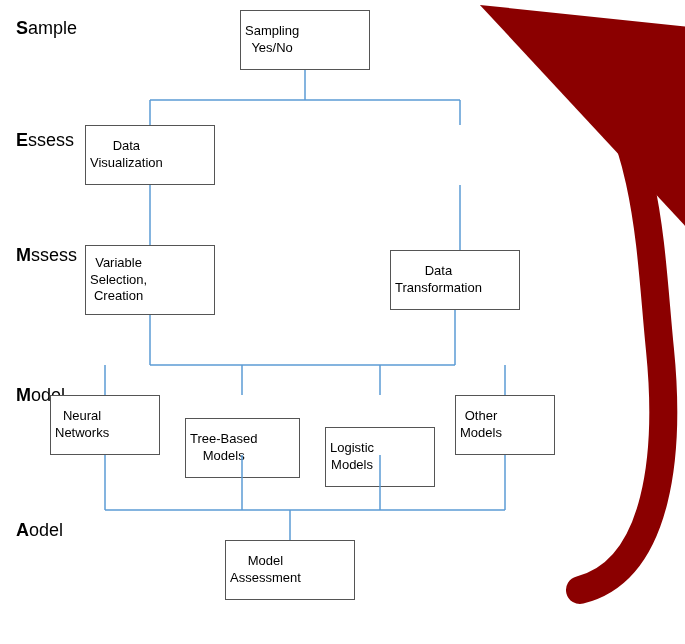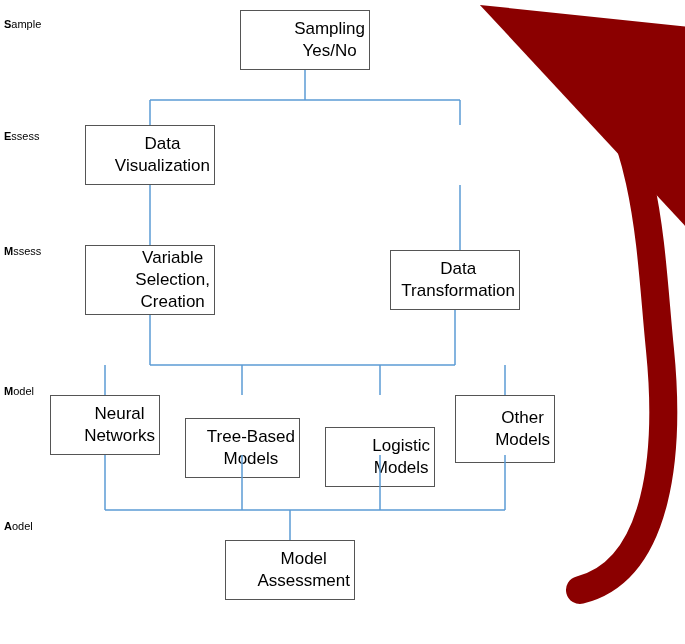--- a/index.html
+++ b/index.html
@@ -12,37 +12,37 @@
       position: relative;
     }
     #diagram-container {
       position: relative;
       width: 685px;
       height: 644px;
     }
     
     .section-label {
       position: absolute;
-      font-size: 11px;
+      font-size: 18px;
       font-weight: normal;
-      left: 4px;
+      left: 16px;
     }
     .section-label .bold-first {
       font-weight: bold;
     }
     
     .box {
       position: absolute;
       border: 1.5px solid #555;
       background: #fff;
       display: flex;
       align-items: center;
-      justify-content: flex-end;
+      justify-content: flex-start;
       text-align: center;
-      font-size: 17px;
+      font-size: 13px;
       line-height: 1.3;
       padding: 4px;
     }
     
     #lines-svg {
       position: absolute;
       top: 0;
       left: 0;
       width: 685px;
       height: 644px;
@@ -101,21 +101,21 @@
   </div>
 
   <div class="box" style="left: 185px; top: 418px; width: 115px; height: 60px;">
     <span>Tree-Based<br>Models</span>
   </div>
 
   <div class="box" style="left: 325px; top: 395px; width: 110px; height: 60px; margin-top: 32px;">
     <span>Logistic<br>Models</span>
   </div>
 
-  <div class="box" style="left: 455px; top: 395px; width: 100px; height: 68px;">
+  <div class="box" style="left: 455px; top: 395px; width: 100px; height: 60px;">
     <span>Other<br>Models</span>
   </div>
 
   <div class="box" style="left: 225px; top: 540px; width: 130px; height: 60px;">
     <span>Model<br>Assessment</span>
   </div>
 
   <svg id="lines-svg">
 
     <line x1="305" y1="70" x2="305" y2="100" stroke="#5b9bd5" stroke-width="1.5"></line>

